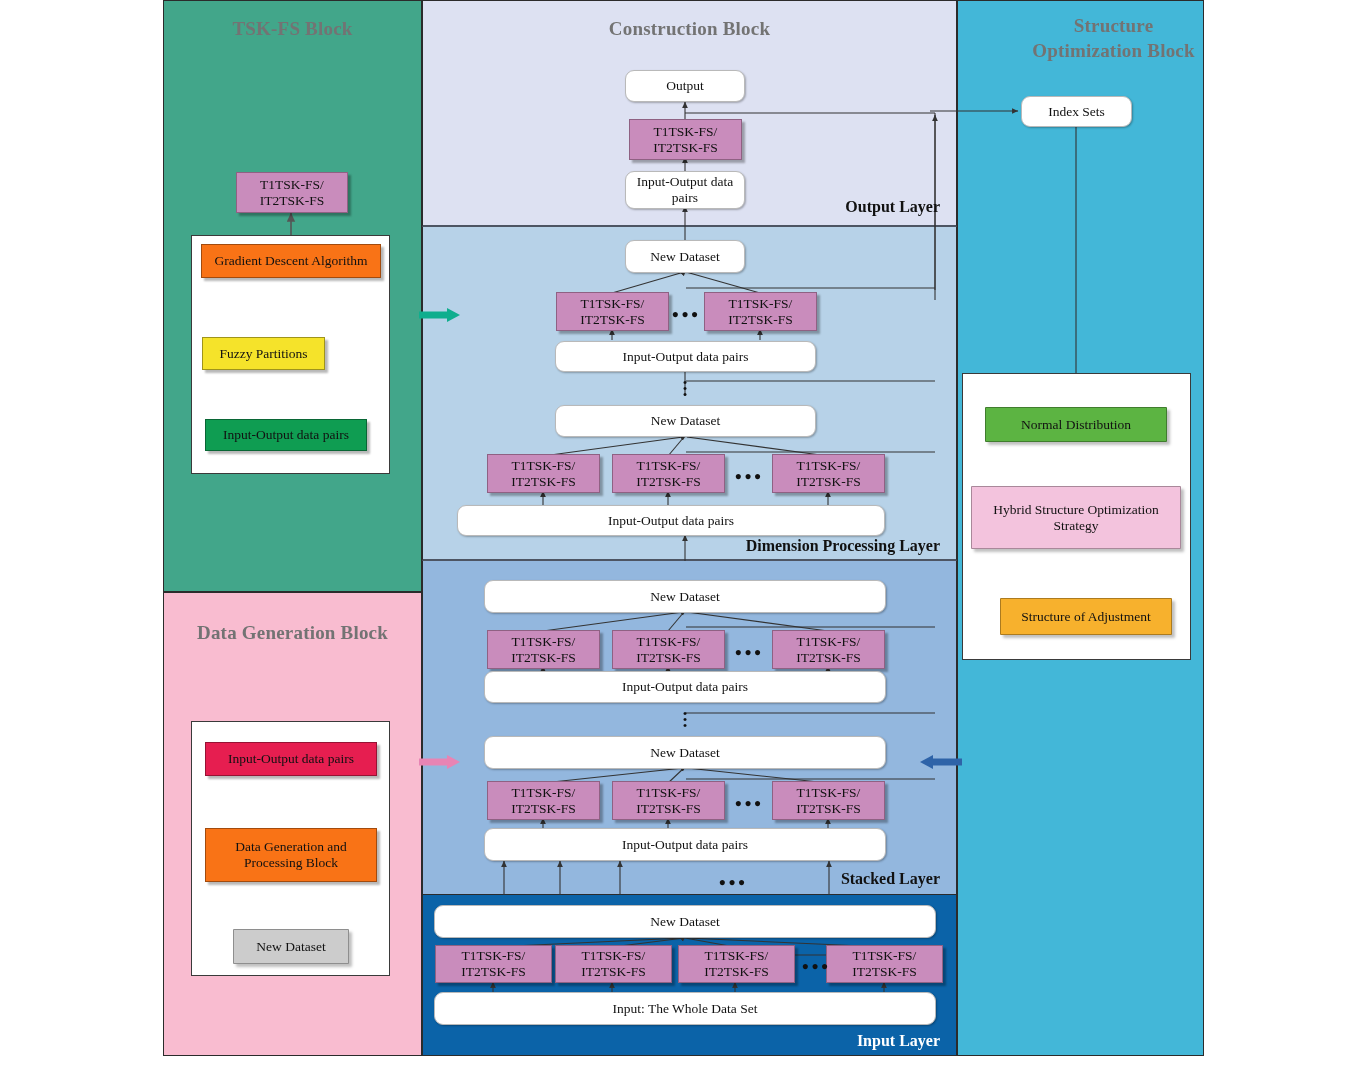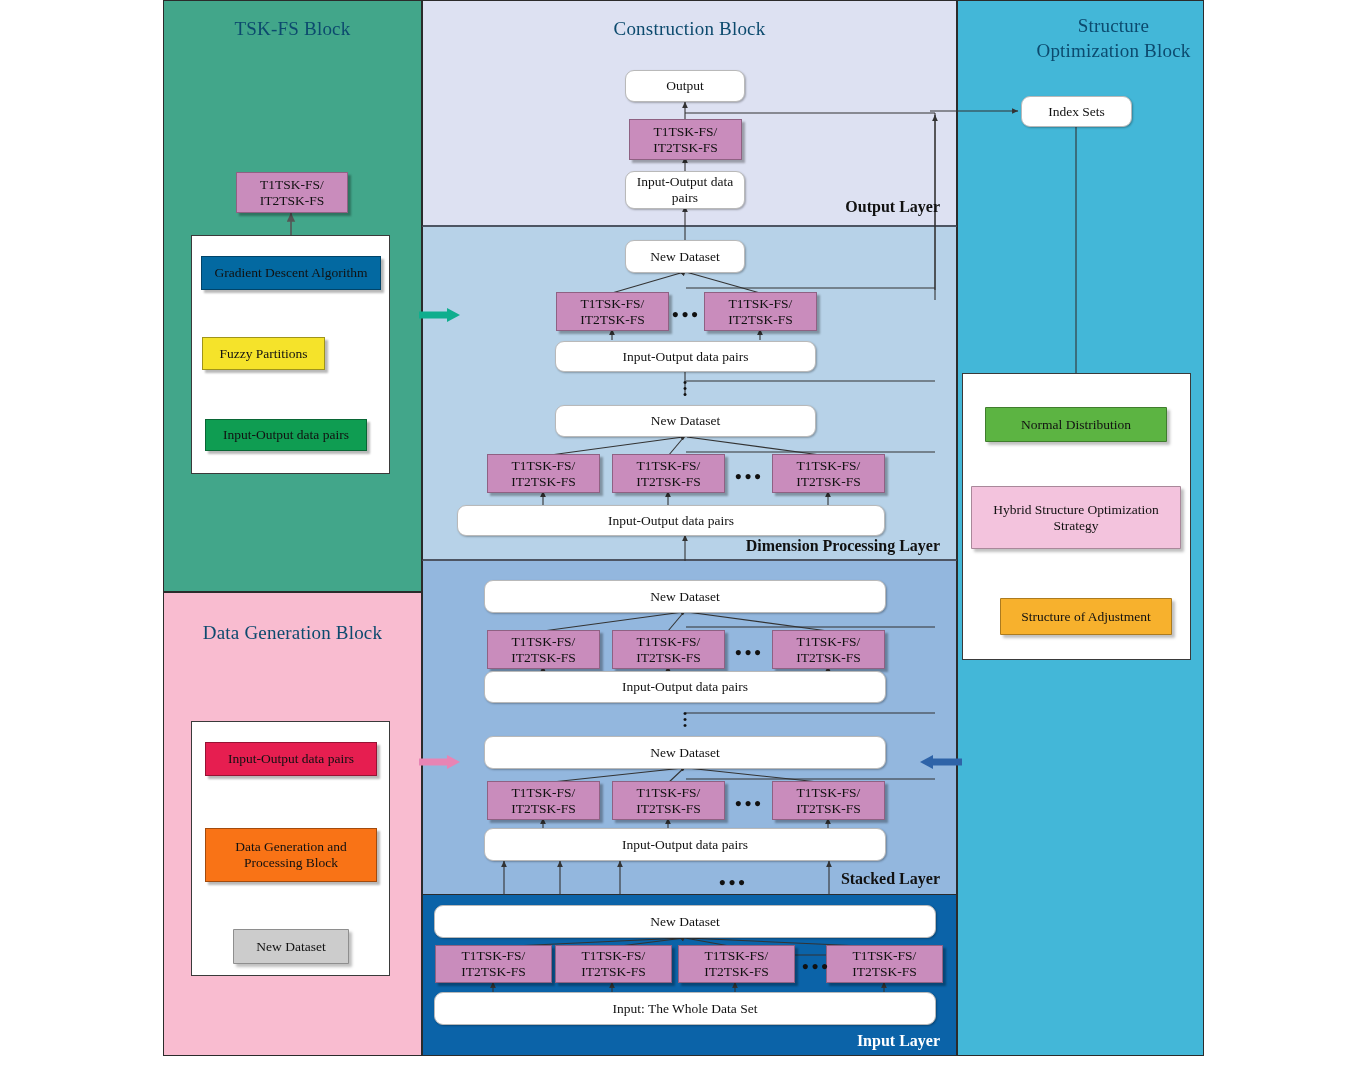--- a/index.html
+++ b/index.html
@@ -13,21 +13,21 @@
   #panel-struct{left:957px;top:0px;width:247px;height:1056px;background:#43b7d8;}
 
   .band{position:absolute;box-sizing:border-box;left:422px;width:535px;
         border-left:1px solid #2b2b2b;border-right:1px solid #2b2b2b;}
   #band-output{top:0px;height:227px;background:#dde1f2;border-top:1px solid #2b2b2b;border-bottom:2px solid #4d5563;}
   #band-dim{top:227px;height:334px;background:#b7d2e8;border-bottom:2px solid #4d5563;}
   #band-stack{top:561px;height:334px;background:#93b7de;border-bottom:1px solid #2b2b2b;}
   #band-input{top:895px;height:161px;background:#0b63a8;border-bottom:1px solid #2b2b2b;}
 
   
-  .blk-title{position:absolute;font-weight:normal;color:#0c4a6e;text-align:center;
+  .blk-title{position:absolute;font-weight:bold;color:#737373;text-align:center;
              font-size:19px;line-height:25px;letter-spacing:.2px;}
   #t-tsk{left:163px;top:16px;width:259px;}
   #t-constr{left:422px;top:16px;width:535px;font-size:19px;}
   #t-struct{left:957px;top:13px;width:247px;}
   #t-datagen{left:163px;top:620px;width:259px;}
 
   .layer-title{position:absolute;font-weight:bold;font-size:16px;color:#111;text-align:right;}
   #lt-output{left:600px;top:198px;width:340px;}
   #lt-dim{left:560px;top:537px;width:380px;}
   #lt-stack{left:600px;top:870px;width:340px;}
@@ -174,21 +174,21 @@
   <div class="blk-title" id="t-datagen">Data Generation Block</div>
 
   <div class="layer-title" id="lt-output">Output Layer</div>
   <div class="layer-title" id="lt-dim">Dimension Processing Layer</div>
   <div class="layer-title" id="lt-input">Input Layer</div>
   <div class="layer-title" id="lt-stack">Stacked Layer</div>
 
   <div class="inner-white" style="left:191px;top:235px;width:199px;height:239px;"></div>
   <div class="box tsk-box" style="left:236px;top:172px;width:112px;height:41px;white-space:pre-line;">T1TSK-FS/
 IT2TSK-FS</div>
-  <div class="box sq" style="left:201px;top:256px;width:180px;height:34px;background:#0369a1;">Gradient Descent Algorithm</div>
+  <div class="box sq" style="left:201px;top:244px;width:180px;height:34px;background:#f97316;">Gradient Descent Algorithm</div>
   <div class="box sq" style="left:202px;top:337px;width:123px;height:33px;background:#f5e32a;">Fuzzy Partitions</div>
   <div class="box sq" style="left:205px;top:419px;width:162px;height:32px;background:#0f9d52;">Input-Output data pairs</div>
 
   <div class="inner-white" style="left:191px;top:721px;width:199px;height:255px;"></div>
   <div class="box sq" style="left:205px;top:742px;width:172px;height:34px;background:#e61e50;">Input-Output data pairs</div>
   <div class="box sq" style="left:205px;top:828px;width:172px;height:54px;background:#f97316;white-space:pre-line;">Data Generation and
 Processing Block</div>
   <div class="box rnd" style="left:233px;top:929px;width:116px;height:35px;background:#cccccc;">New Dataset</div>
 
   <div class="inner-white" style="left:962px;top:373px;width:229px;height:287px;"></div>

